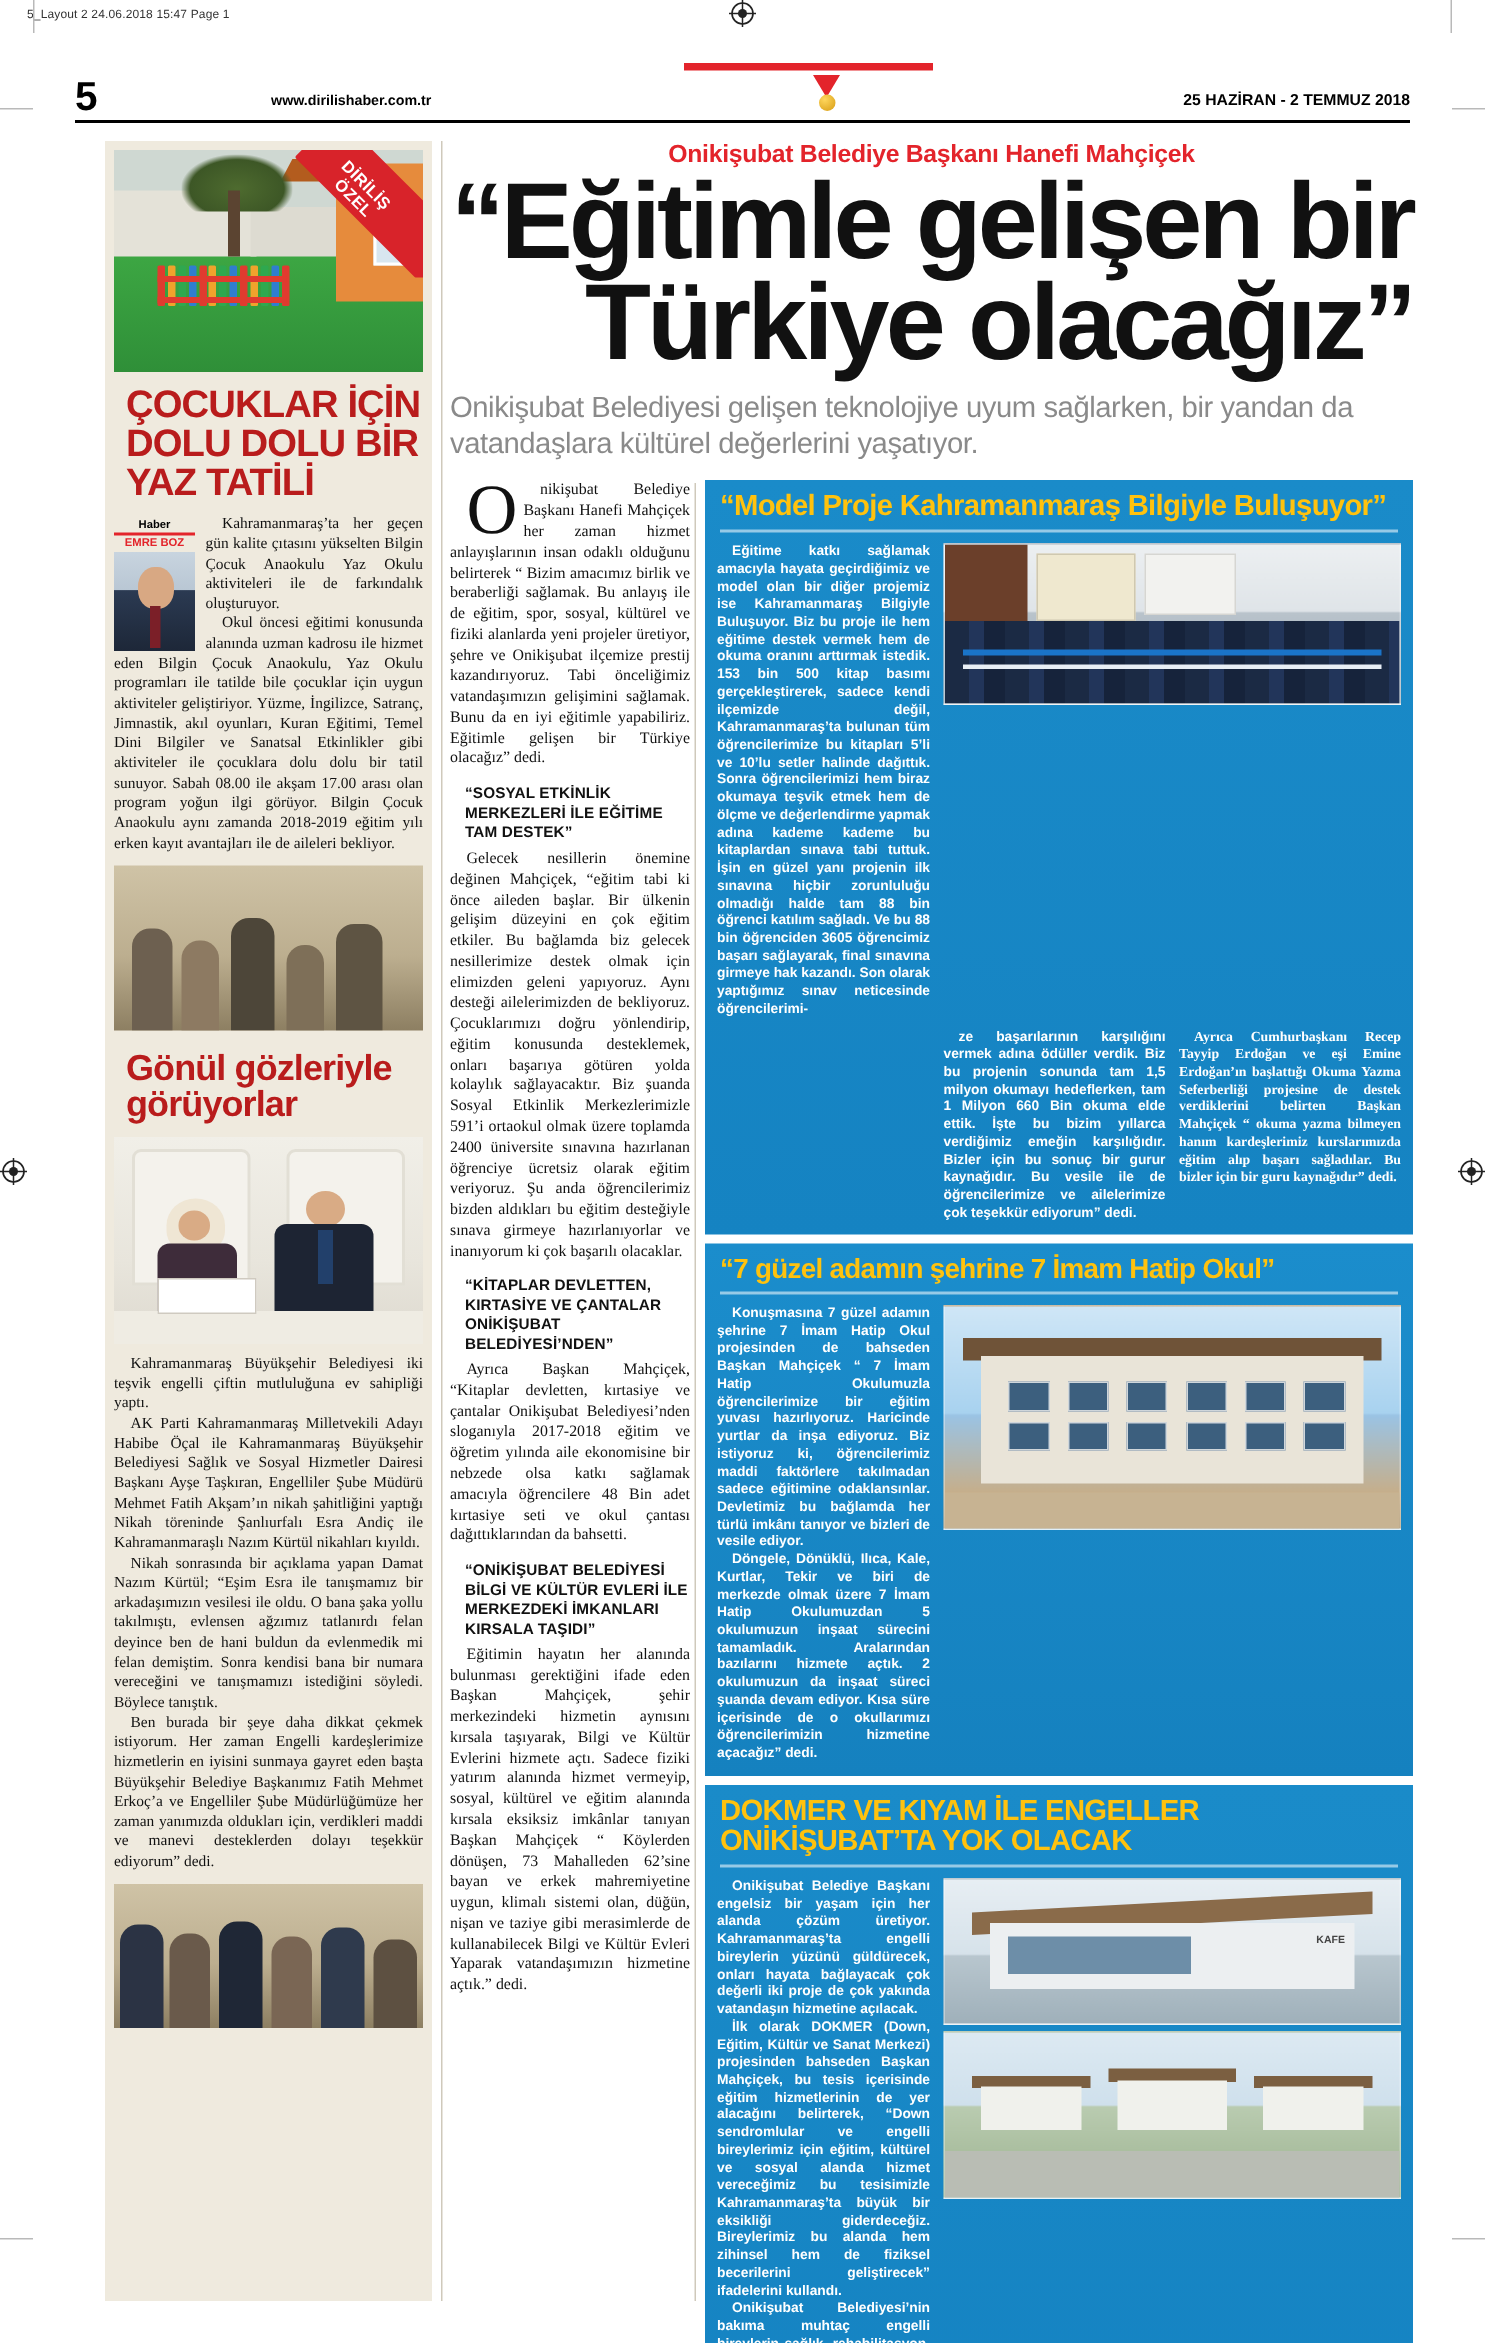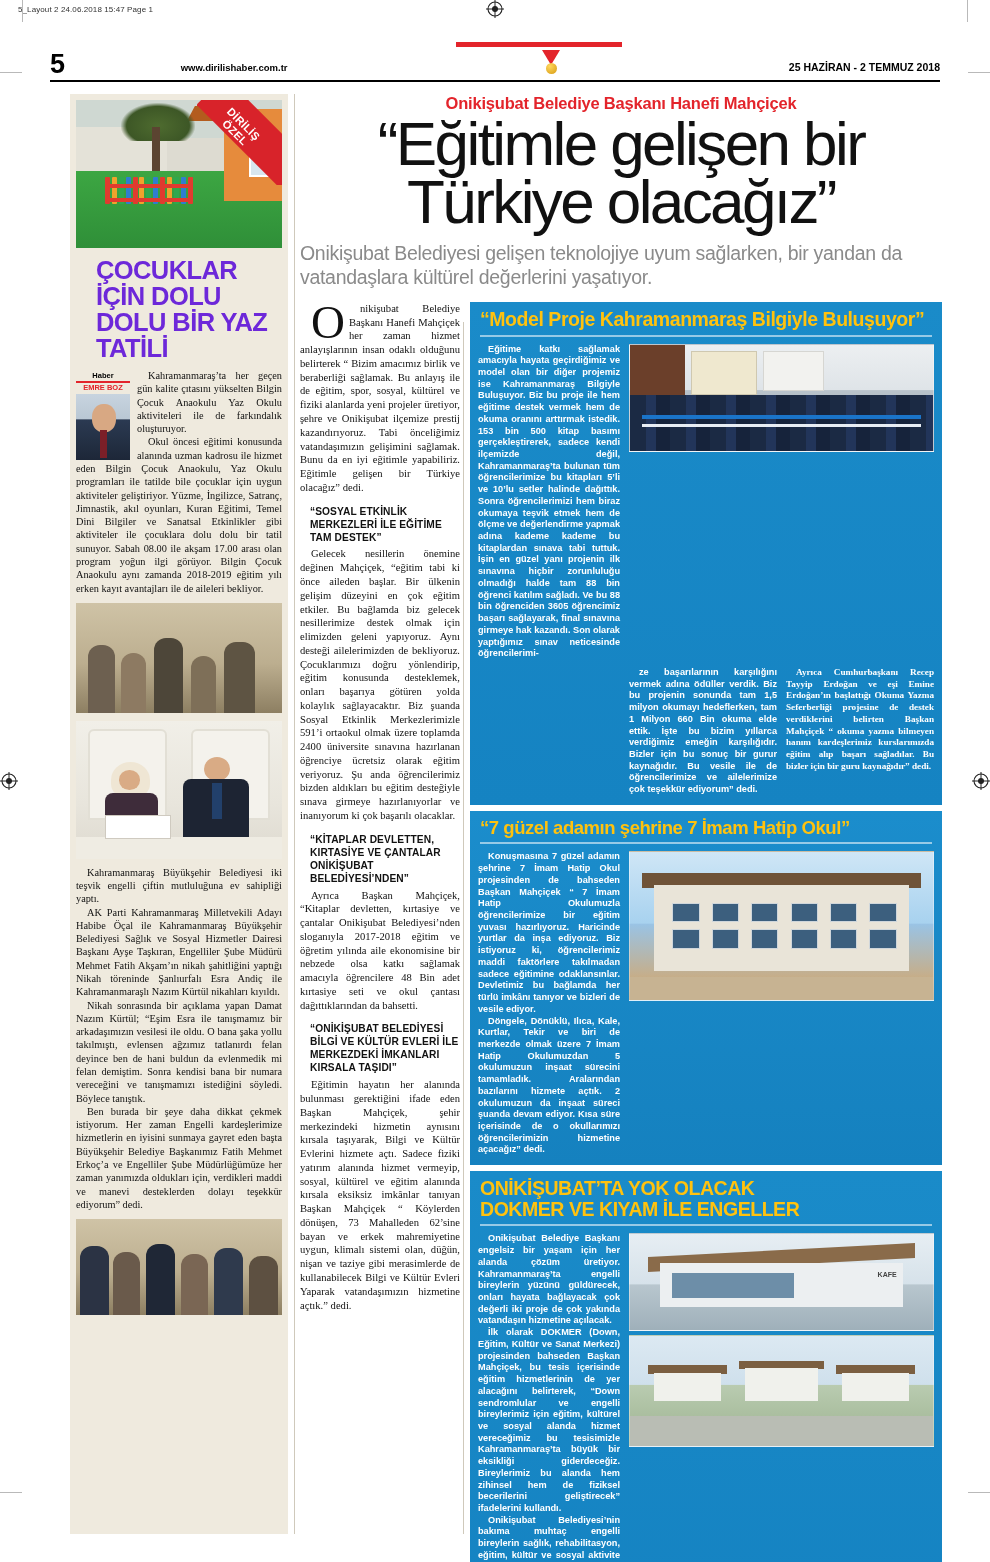--- a/index.html
+++ b/index.html
@@ -116,23 +116,23 @@
     position:absolute; right:2px; top:18px;
     width:84px; text-align:center;
     transform:rotate(45deg);
     font-family:"Liberation Sans", sans-serif;
     font-weight:bold; font-size:11px; color:#fff; line-height:1.05;
     letter-spacing:.3px;
   }
 
   .left-head {
     font-family:"Liberation Sans", sans-serif;
-    font-weight:bold; color:#6d28d9;
+    font-weight:bold; color:#b91c1c;
     font-size:25.5px; line-height:1.02; letter-spacing:-0.6px;
-    margin:9px 0 8px 20px;
+    margin:9px 0 8px 8px;
   }
   .byline-box {
     float:left; width:54px; margin:2px 7px 2px 0;
   }
   .byline-lbl {
     font-family:"Liberation Sans", sans-serif; font-weight:bold;
     font-size:7.5px; color:#000; text-align:center; line-height:1.2;
   }
   .byline-rule { height:2px; background:#e3242b; margin:1px 0; }
   .byline-name {
@@ -189,23 +189,23 @@
   .main {
     position:absolute; left:278px; top:72px; width:642px;
   }
   .kicker {
     font-family:"Liberation Sans", sans-serif;
     font-weight:bold; font-size:16.5px; color:#e3242b;
     text-align:center; letter-spacing:-0.2px;
   }
   .headline {
     font-family:"Liberation Sans", sans-serif;
-    font-weight:normal; color:#111;
-    font-size:62px; line-height:0.93; letter-spacing:-2.6px;
-    text-align:center; margin-top:2px;
+    font-weight:bold; color:#111;
+    font-size:72px; line-height:0.93; letter-spacing:-2.6px;
+    text-align:right; margin-top:2px;
   }
   .deck {
     font-family:"Liberation Sans", sans-serif;
     font-size:19.5px; line-height:1.22; color:#8a8a8a;
     margin-top:12px; letter-spacing:-0.3px;
   }
 
   .main-row { display:flex; margin-top:12px; }
   .col-left-mid { width:170px; padding-right:10px; }
   .col-blue { width:472px; }
@@ -382,20 +382,21 @@
     </div>
 
     <div class="photo photo-group">
       <div class="pg-person" style="left:6%;  width:13%; height:62%; background:#6d6050;"></div>
       <div class="pg-person" style="left:22%; width:12%; height:54%; background:#8d7a62;"></div>
       <div class="pg-person" style="left:38%; width:14%; height:68%; background:#4d4639;"></div>
       <div class="pg-person" style="left:56%; width:12%; height:52%; background:#7e6f58;"></div>
       <div class="pg-person" style="left:72%; width:15%; height:64%; background:#5e5443;"></div>
     </div>
 
+    <div class="left-head" style="font-size:24px; margin-top:14px;">Gönül gözleriyle görüyorlar</div>
 
     <div class="photo photo-couple">
       <div class="pc-chair l"></div>
       <div class="pc-chair r"></div>
       <div class="pc-scarf" style="left:17%; top:30%; width:19%; height:26%;"></div>
       <div class="pc-head" style="left:21%; top:36%; width:10%; height:14%;"></div>
       <div class="pc-suit" style="left:14%; top:52%; width:26%; height:34%; background:#3e2c3a;"></div>
       <div class="pc-head" style="left:62%; top:26%; width:13%; height:18%;"></div>
       <div class="pc-suit" style="left:52%; top:42%; width:32%; height:44%;"></div>
       <div class="pc-tie" style="left:66%; top:45%; width:5%; height:26%;"></div>
@@ -513,22 +514,22 @@
                 <div class="sch-win" style="left:66%; top:52%; width:9%; height:13%;"></div>
                 <div class="sch-win" style="left:79%; top:52%; width:9%; height:13%;"></div>
                 <div class="sch-ground"></div>
               </div>
             </div>
           </div>
         </div>
 
         <div class="bluepanel" style="padding-bottom:0;">
           <div class="panel-title">
+            <div>DOKMER VE KIYAM İLE ENGELLER</div>
             <div>ONİKİŞUBAT’TA YOK OLACAK</div>
-            <div>DOKMER VE KIYAM İLE ENGELLER</div>
           </div>
           <div class="panel-rule"></div>
 
           <div class="panel-cols">
             <div style="width:142px;">
               <div class="panel-text">
                 <p>Onikişubat Belediye Başkanı engelsiz bir yaşam için her alanda çözüm üretiyor. Kahramanmaraş’ta engelli bireylerin yüzünü güldürecek, onları hayata bağlayacak çok değerli iki proje de çok yakında vatandaşın hizmetine açılacak.</p>
                 <p>İlk olarak DOKMER (Down, Eğitim, Kültür ve Sanat Merkezi) projesinden bahseden Başkan Mahçiçek, bu tesis içerisinde eğitim hizmetlerinin de yer alacağını belirterek, “Down sendromlular ve engelli bireylerimiz için eğitim, kültürel ve sosyal alanda hizmet vereceğimiz bu tesisimizle Kahramanmaraş’ta büyük bir eksikliği giderdeceğiz. Bireylerimiz bu alanda hem zihinsel hem de fiziksel becerilerini geliştirecek” ifadelerini kullandı.</p>
                 <p>Onikişubat Belediyesi’nin bakıma muhtaç engelli bireylerin sağlık, rehabilitasyon, eğitim, kültür ve sosyal aktivite ihtiyaçlarını karşılamak adına inşa ettiği bir diğer proje ise KIYAM (Kısa Süreli Engelli Yaşam Merkezi).</p>
 

